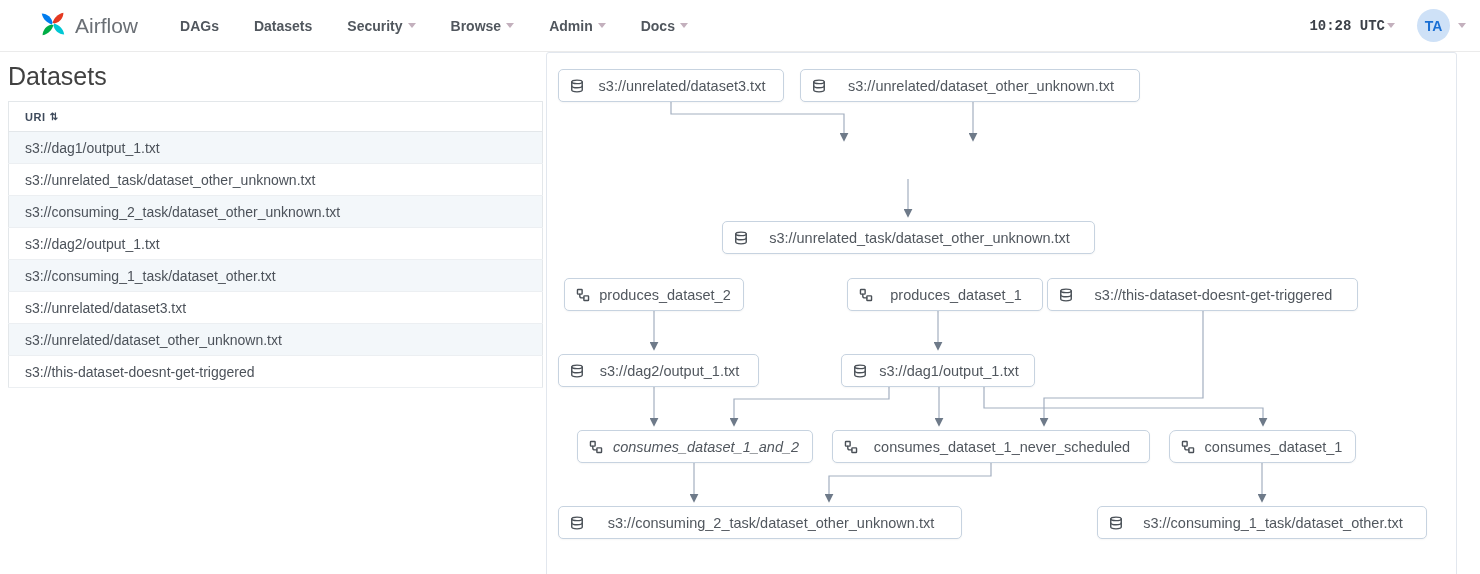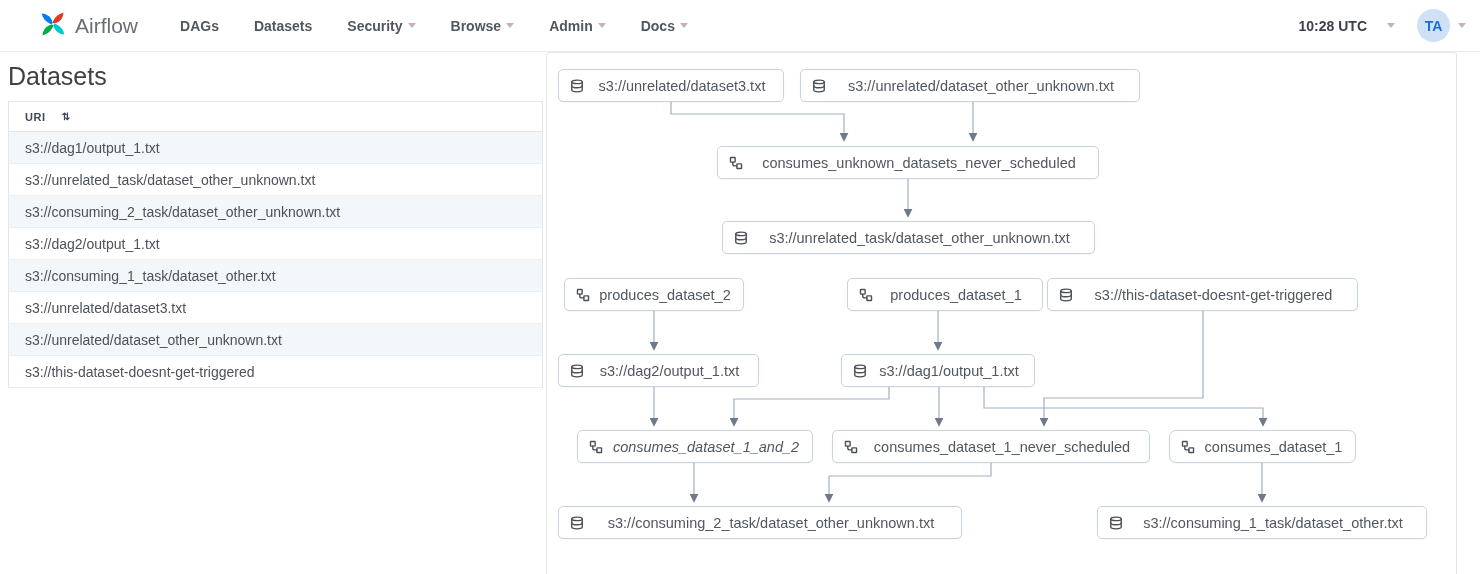--- a/index.html
+++ b/index.html
@@ -13,32 +13,32 @@
   .navbar{ height:52px; display:flex; align-items:center; padding:0 14px 0 36px;
     border-bottom:1px solid #ebebeb; background:#fff; }
   .brand{ display:flex; align-items:center; gap:5px; }
   .brand-name{ font-size:21px; color:#6a6f75; }
   .nav-menu{ list-style:none; display:flex; align-items:center; margin-left:42px; gap:35px; }
   .nav-item{ font-size:14px; font-weight:700; color:#51575e; cursor:pointer;
     display:flex; align-items:center; gap:5px; }
   .caret{ width:0; height:0; border-left:4px solid transparent; border-right:4px solid transparent;
     border-top:5px solid #c3b0bd; display:inline-block; }
   .nav-right{ margin-left:auto; display:flex; align-items:center; gap:8px; }
-  .clock{ font-size:14px; font-weight:700; color:#3c4149; display:flex; align-items:center; gap:20px; }
+  .clock{ font-size:14px; font-weight:700; color:#3c4149; display:flex; align-items:center; gap:2px;font-family:Liberation Mono, monospace; }
   .avatar{ width:33px; height:33px; border-radius:50%; background:var(--avatar-bg);
     color:var(--avatar-text); font-weight:700; font-size:14px; display:flex;
     align-items:center; justify-content:center; margin-left:14px; }
   
   .content{ position:relative; width:1480px; height:522px; }
   .left-panel{ position:absolute; left:8px; top:6px; width:535px; }
   .page-title{ font-size:25px; font-weight:400; color:#414141; margin:4px 0 10px 0; }
   table.datasets{ width:535px; border-collapse:collapse; border:1px solid #e3e7ea; font-size:14px; }
   table.datasets th{ text-align:left; height:30px; padding:0 16px; font-size:11px;
     letter-spacing:.6px; color:#3e4a5b; border-bottom:1px solid #e3e7ea; }
-  th .th-inner{ display:flex; align-items:center; gap:16px; cursor:pointer; }
+  th .th-inner{ display:flex; align-items:center; gap:4px; cursor:pointer; }
   .sort-icon{ font-size:10px; color:#3e4a5b; }
   table.datasets td{ height:32px; padding:0 16px; color:#4c525a;
     border-bottom:1px solid #eceff2; cursor:pointer; }
   tr.striped td{ background:var(--stripe); }
   
   .graph-panel{ position:absolute; left:546px; top:0px; width:911px; height:530px;
     border:1px solid var(--panel-border); border-radius:3px; background:#fff; }
   .graph-panel svg.edges{ position:absolute; left:0; top:0; }
   .gnode{ position:absolute; height:33px; background:#fff; border:1px solid var(--node-border);
     border-radius:5px; display:flex; align-items:center; justify-content:center;
@@ -177,30 +177,20 @@
       <div class="gnode" style="left: 253px; top: 16px; width: 340px;">
         <span class="nicon">
           <svg viewBox="0 0 24 24">
             <ellipse cx="12" cy="5" rx="9" ry="3"></ellipse>
             <path d="M21 12c0 1.66-4 3-9 3s-9-1.34-9-3"></path>
             <path d="M3 5v14c0 1.66 4 3 9 3s9-1.34 9-3V5"></path>
           </svg>
         </span>
         <span>s3://unrelated/dataset_other_unknown.txt</span>
       </div>
-      <div class="gnode" style="left: 170px; top: 93px; width: 382px;">
-        <span class="nicon">
-          <svg viewBox="0 0 24 24">
-            <rect x="2.5" y="2.5" width="8" height="8" rx="1"></rect>
-            <rect x="13.5" y="13.5" width="8" height="8" rx="1"></rect>
-            <path d="M6.5 10.5 v3 a3.5 3.5 0 0 0 3.5 3.5 h3.5"></path>
-          </svg>
-        </span>
-        <span>consumes_unknown_datasets_never_scheduled</span>
-      </div>
       <div class="gnode" style="left: 175px; top: 168px; width: 373px;">
         <span class="nicon">
           <svg viewBox="0 0 24 24">
             <ellipse cx="12" cy="5" rx="9" ry="3"></ellipse>
             <path d="M21 12c0 1.66-4 3-9 3s-9-1.34-9-3"></path>
             <path d="M3 5v14c0 1.66 4 3 9 3s9-1.34 9-3V5"></path>
           </svg>
         </span>
         <span>s3://unrelated_task/dataset_other_unknown.txt</span>
       </div>

